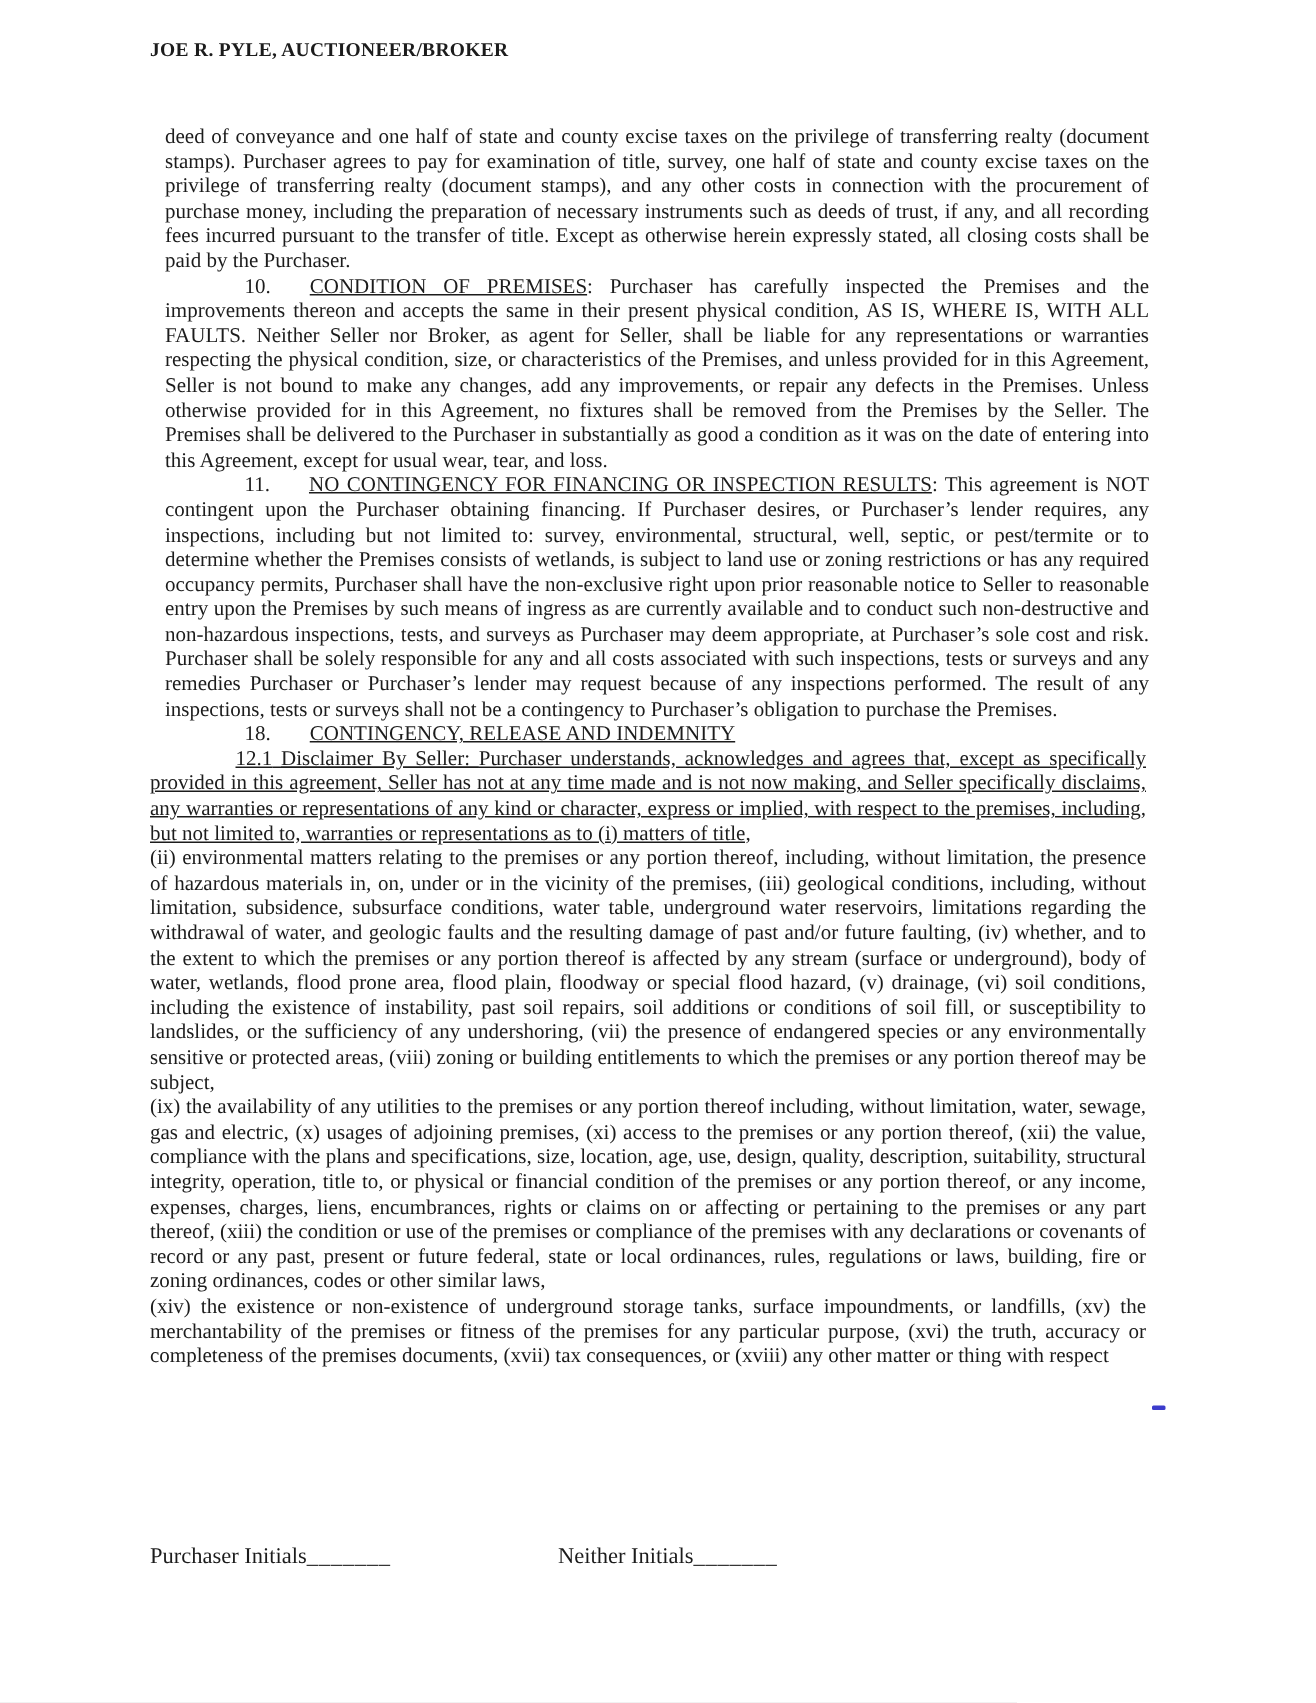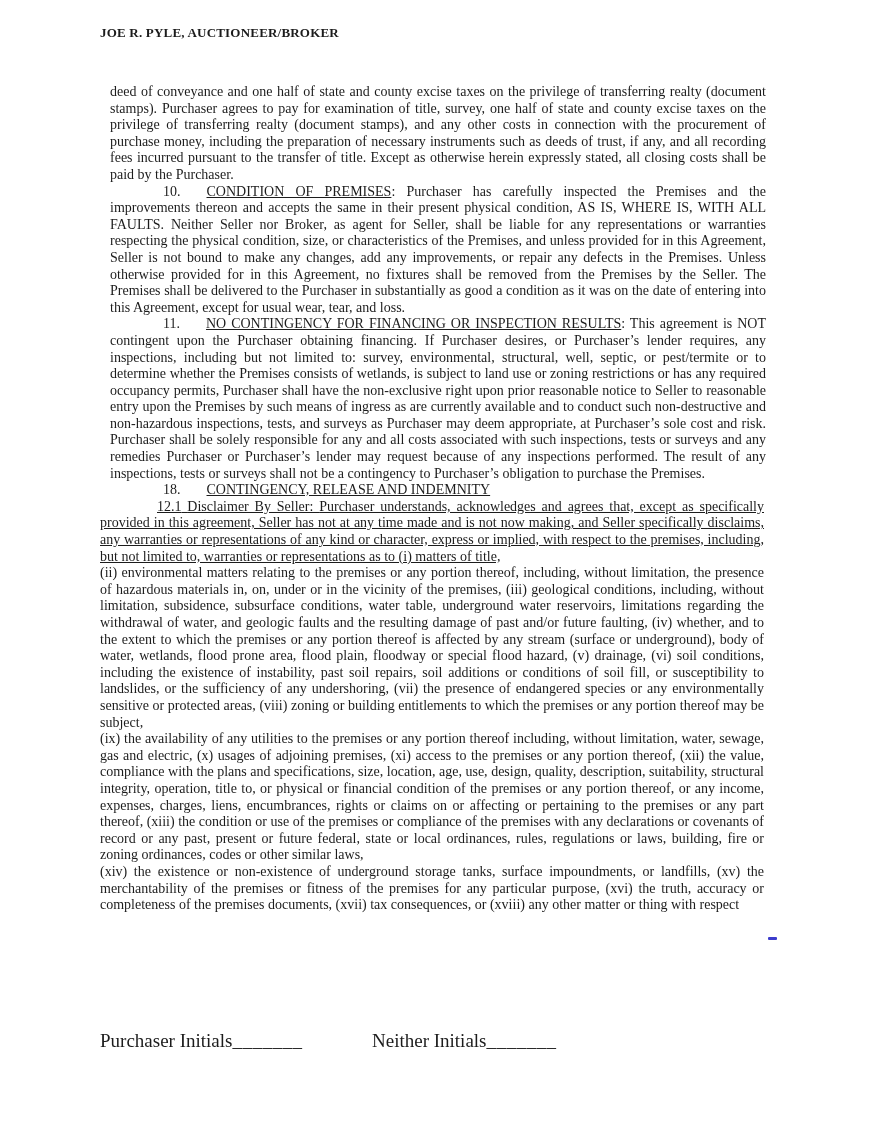--- a/index.html
+++ b/index.html
@@ -55,21 +55,21 @@
     display: inline-block;
     width: 26px;
   }
   .u { text-decoration: underline; }
   .doc-footer {
     position: absolute;
     left: 100px;
     top: 1030px;
     width: 560px;
     height: 24px;
-    font-size: 19px;
+    font-size: 15px;
   }
   .footer-item { position: absolute; top: 0; white-space: nowrap; }
   .footer-purchaser { left: 0; }
   .footer-seller { left: 272px; }
   .blank-field { letter-spacing: 0.5px; }
   .margin-dash {
     position: absolute;
     left: 768px;
     top: 937px;
     width: 9px;

